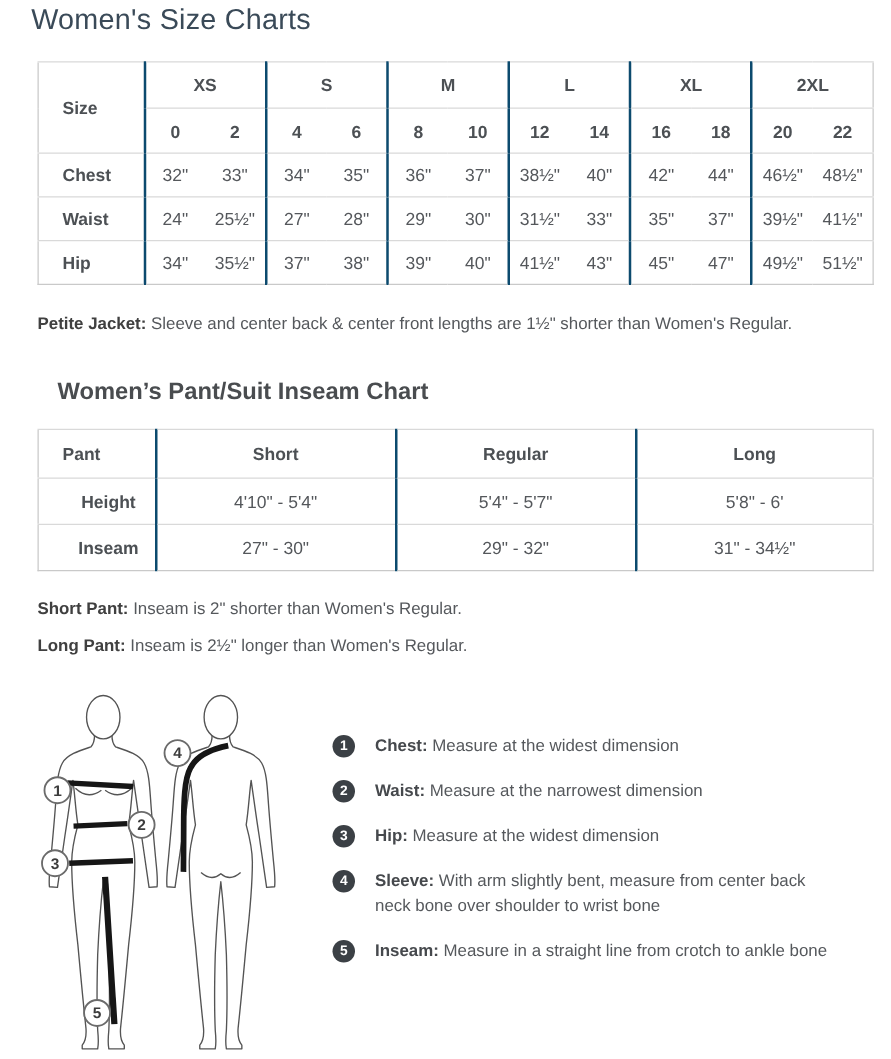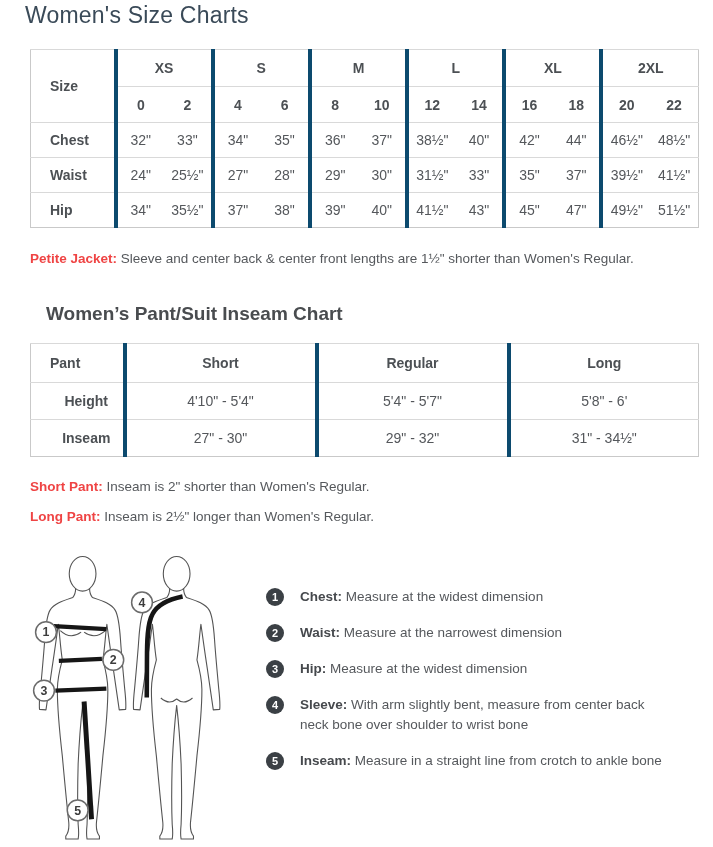--- a/index.html
+++ b/index.html
@@ -13,33 +13,33 @@
   }
   h2{
     margin:16px;font-size:19px;font-weight:bold;color:#494c4f;
   }
   .h2-block{margin:36px 0 0 30px;}
   table{
     border-collapse:collapse;table-layout:fixed;width:668px;margin-left:30px;
     border:1px solid #c9c9c9;font-size:14px;color:#54575b;
   }
   th,td{border-top:1px solid #d9d9d9;text-align:center;font-weight:normal;padding:0;}
-  .gs{border-left:4px solid #0c4a6e;}
+  .gs{border-left:2px solid #0c4a6e;}
   .lbl{text-align:left;padding-left:19px;font-weight:bold;color:#4c5054;}
   .grp,.num{font-weight:bold;color:#4c5054;}
   #size-table{margin-top:20px;}
   #size-table .r-grp th{height:36px;}
   #size-table .r-num th{height:35px;}
   #size-table .r-data th,#size-table .r-data td{height:34px;margin-left:20px;}
   #inseam-table{margin-top:18px;}
   #inseam-table .r-grp th{height:38px;}
   #inseam-table .r-data th,#inseam-table .r-data td{height:36px;text-align:center;}
   .note{margin:22px 0 0 30px;font-size:13.5px;line-height:17px;color:#55585c;}
   .note.tight{margin-top:13px;}
-  .note b{color:#ef4444;}
+  .note b{color:#404040;}
   .measure-row{display:flex;align-items:flex-start;margin:25px 0 0 25px;}
   .diagram{flex:none;}
   .howto{margin-left:6px;padding-top:21px;width:402px;}
   .howto h2{font-size:18px;}
   .step{display:flex;align-items:flex-start;margin-top:16px;}
   .step-badge{
     width:18px;height:18px;border-radius:50%;background:#3b4045;color:#ffffff;
     font-size:11px;font-weight:bold;display:flex;align-items:center;justify-content:center;
     flex:none;margin:1px 16px 0 0;
   }

